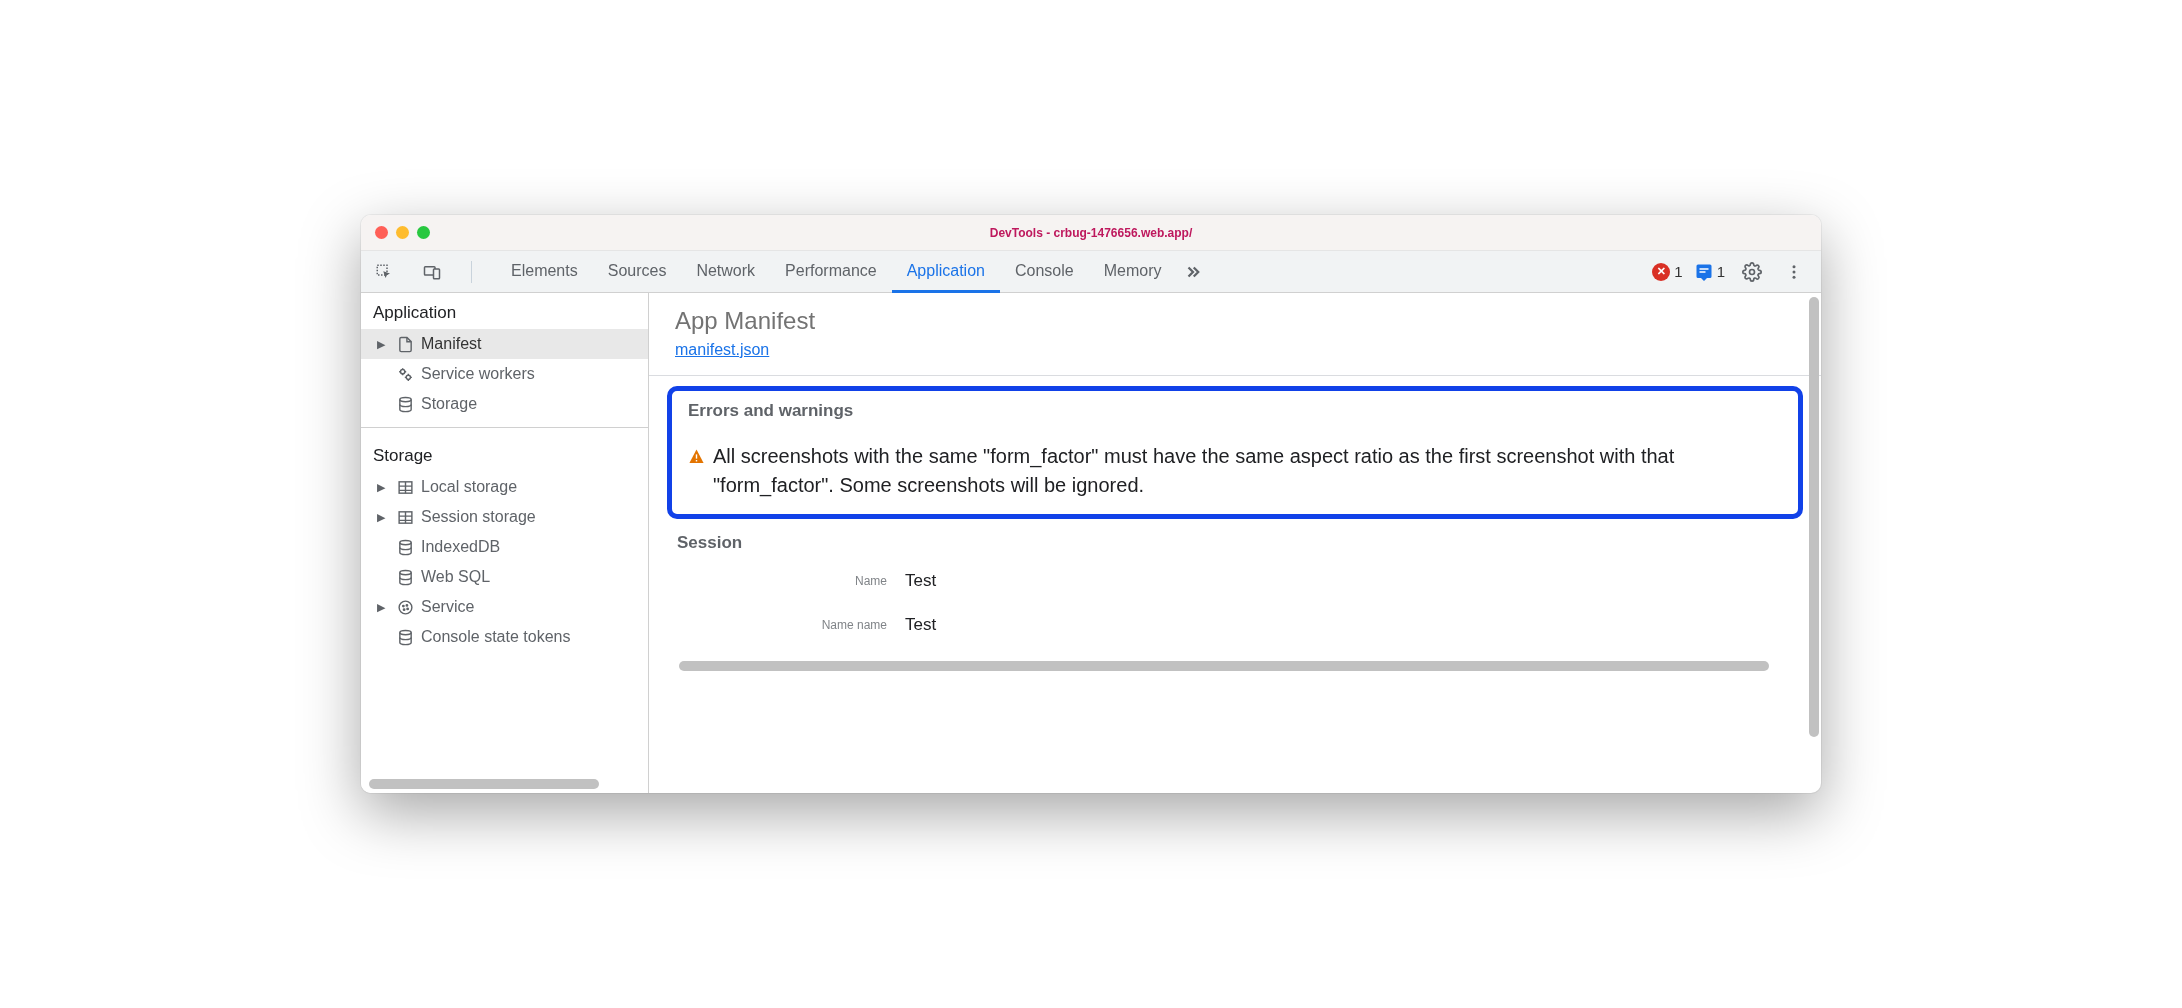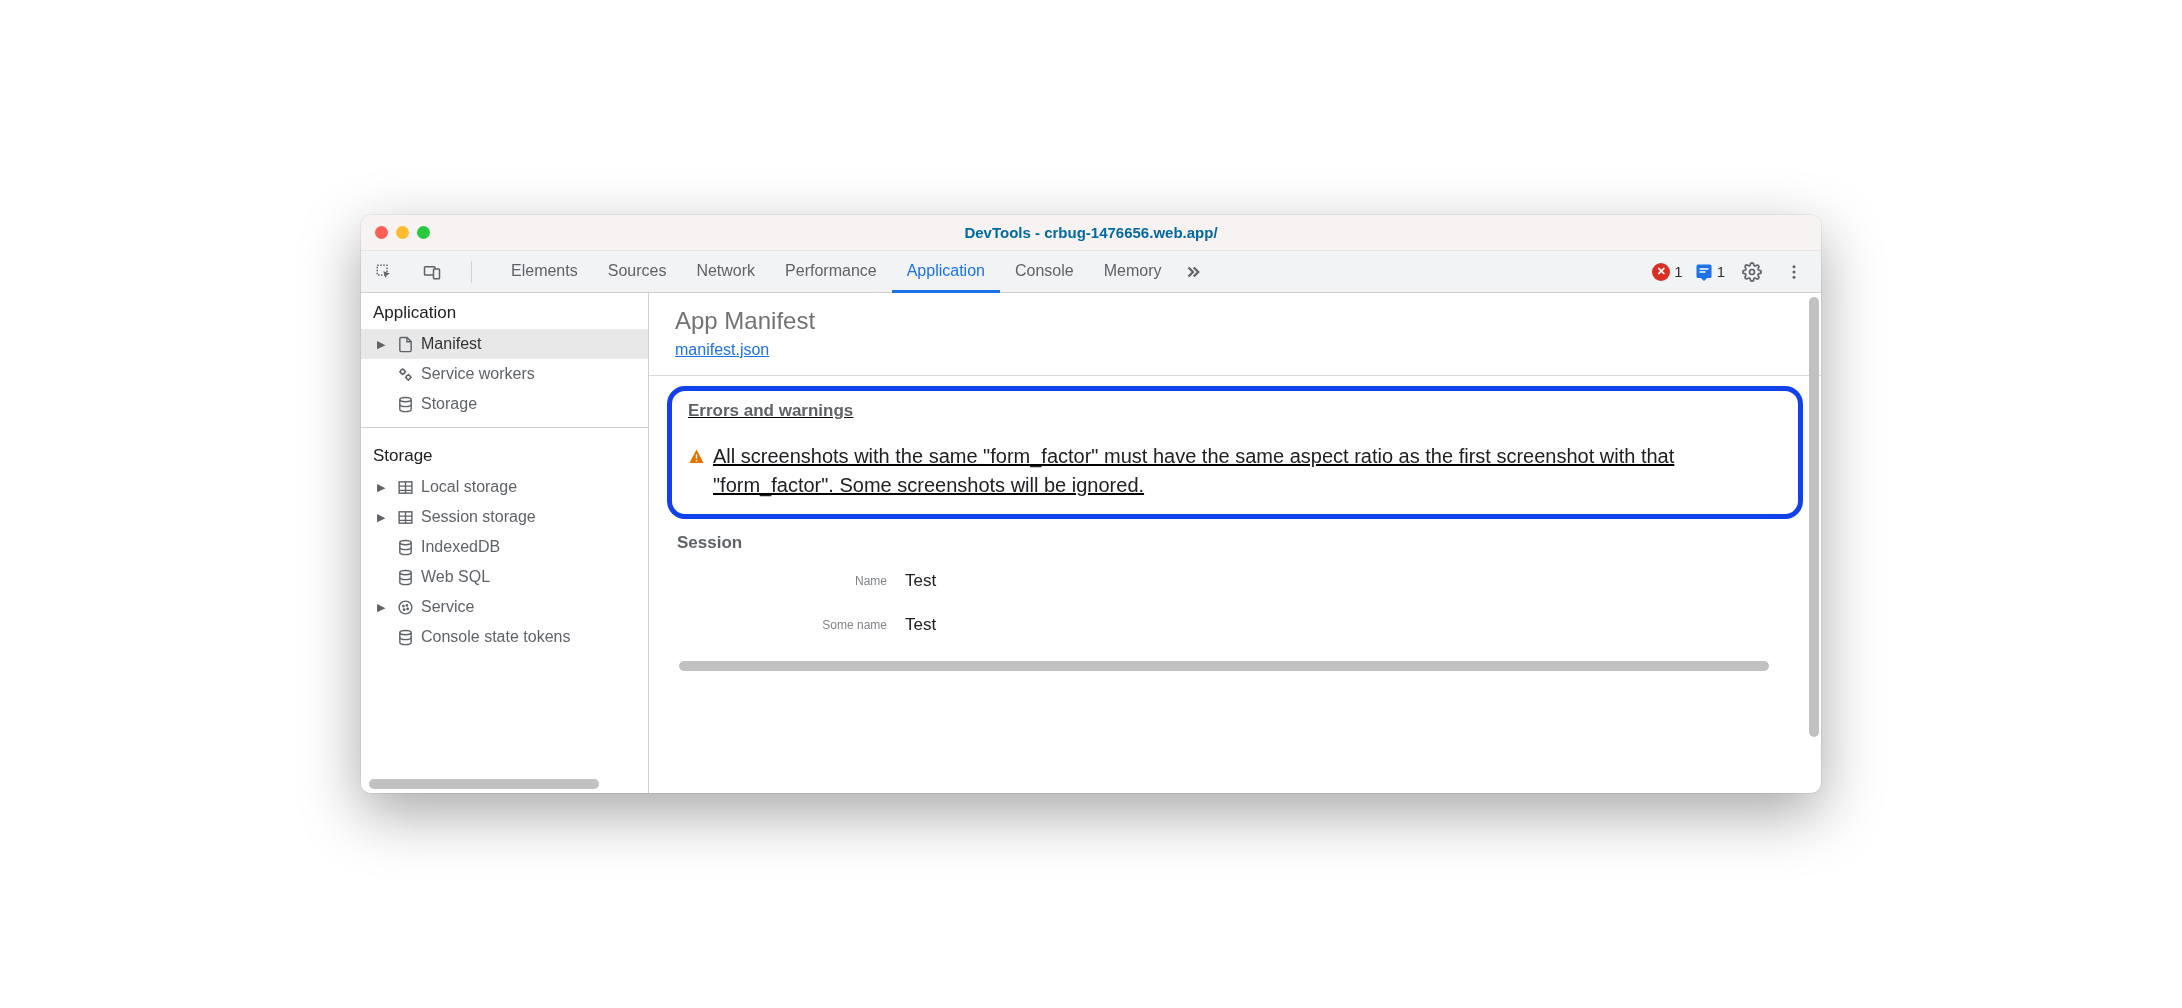--- a/index.html
+++ b/index.html
@@ -29,21 +29,21 @@
     position: relative;
     border-bottom: 1px solid #e5e5e5;
   }
   .traffic-lights { display: flex; gap: 8px; padding-left: 14px; }
   .tl { width: 13px; height: 13px; border-radius: 50%; }
   .tl.red { background: #ff5f57; }
   .tl.yellow { background: #febc2e; }
   .tl.green { background: #28c840; }
   .titlebar-title {
     position: absolute; left: 0; right: 0; text-align: center;
-    font-size: 15px; font-weight: 600; color: #0369a1;
+    font-size: 12px; font-weight: 600; color: #be185d;
   }
   .toolbar {
     height: 42px;
     background: #f1f3f4;
     border-bottom: 1px solid #d0d0d0;
     display: flex;
     align-items: center;
     padding: 0 8px;
     gap: 18px;
   }
@@ -80,22 +80,22 @@
   .tree-item.selected { background:#e8e8e8; color:#333;}
   .tree-item .expander { width:12px; display:inline-flex; color:#5f6368; font-size:11px;}
   .tree-item .ticon { width:20px; height:20px; display:flex; align-items:center; justify-content:center; color:#5f6368;}
   .sidebar-divider { height:1px; background:#d0d0d0; margin: 8px 0; }
   .main { flex:1; overflow-y:auto; padding: 14px 0 0 0; position:relative;}
   .main-inner { padding: 0 26px; }
   .page-title { font-size: 24px; color:#737373; font-weight:400; margin-bottom: 6px;}
   .manifest-link { color:#1a73e8; text-decoration: underline; font-size:16px; cursor:pointer; display:inline-block; margin-bottom: 10px;}
   .hr { height:1px; background:#dadce0; margin: 6px -26px 0 -26px;}
   .callout {
-    border: 5px solid #1141e8; border-radius: 18px;
-    padding: 10px 16px 14px 16px; margin: 10px -8px 14px -8px; text-decoration: underline;
+    border: 5px solid #1141e8; border-radius: 10px;
+    padding: 10px 16px 14px 16px; margin: 10px -8px 14px -8px;
   }
   .callout h3 { font-size:17px; font-weight:700; color:#5f6368; margin-bottom:8px;}
   .warning-row { display:flex; gap:8px; font-size:20px; color:#202124; line-height:1.45;margin-top:21px;}
   .warn-icon { color:#e37400; flex-shrink:0; margin-top:2px;}
   .section-title { font-size:17px; font-weight:700; color:#5f6368; margin: 6px 0 18px 2px;}
   .kv-row { display:flex; align-items:center; margin-bottom: 24px;}
   .kv-label { width: 230px; text-align:right; color:#808488; font-size:12px; padding-right: 18px;}
   .kv-value { font-size:17px; color:#202124;}
   .main-scrollbar-track {
     position:absolute; right:0; top:0; bottom:0; width:14px; background:transparent;
@@ -312,21 +312,21 @@
           </div>
         </div>
 
         <div class="section-title">Session</div>
 
         <div class="kv-row">
           <div class="kv-label">Name</div>
           <div class="kv-value">Test</div>
         </div>
         <div class="kv-row">
-          <div class="kv-label">Some name</div>
+          <div class="kv-label">Name name</div>
           <div class="kv-value">Test</div>
         </div>
 
         <div class="bottom-scroll" style="margin-top:10px">
           <div class="thumb" style="width:98%"></div>
         </div>
       </div>
       <div class="main-scrollbar-track">
         <div class="main-scrollbar-thumb"></div>
       </div>

